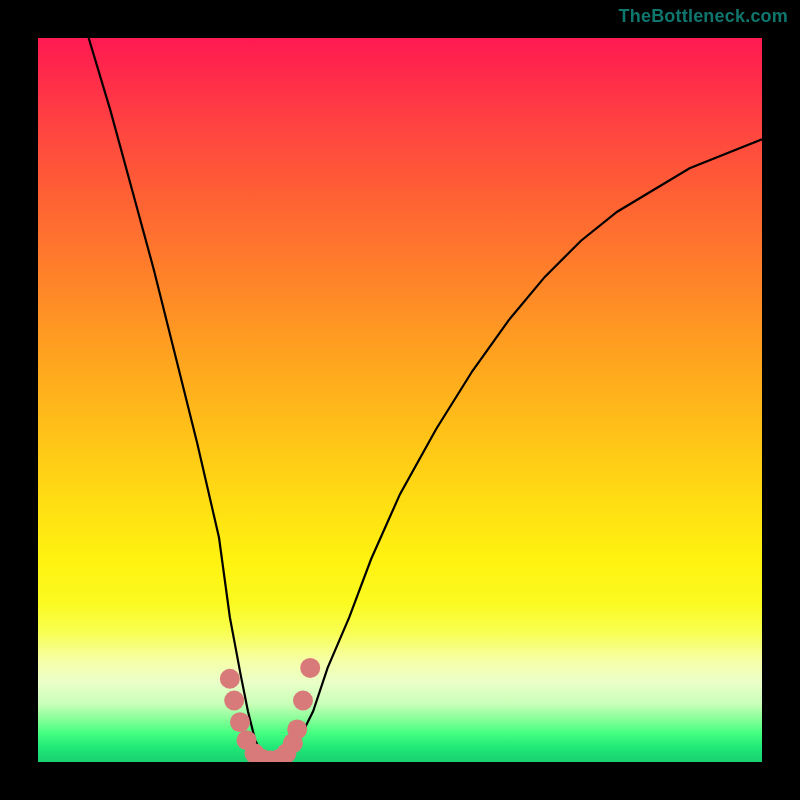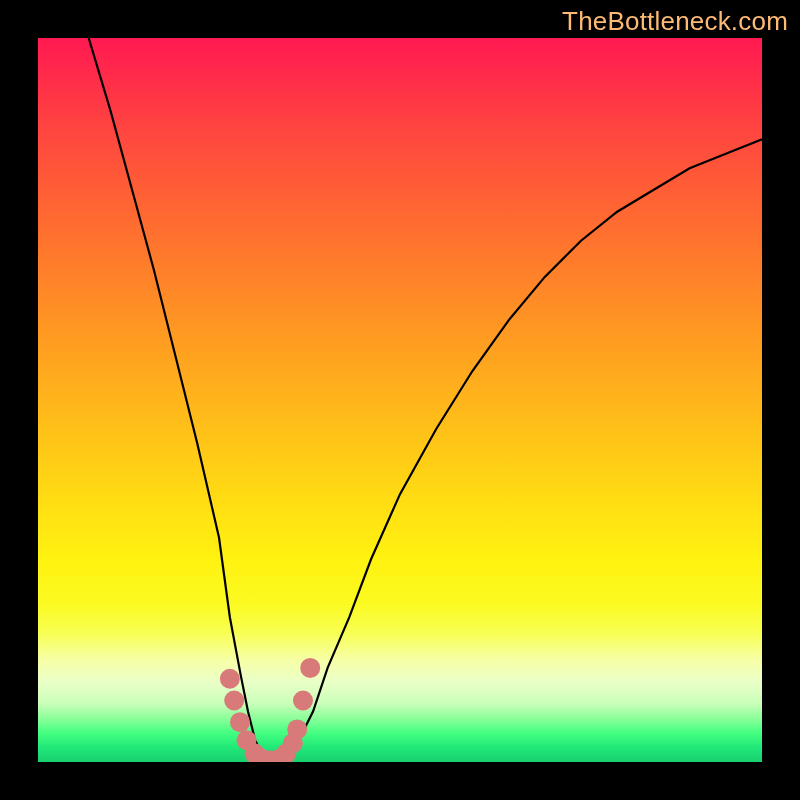--- a/index.html
+++ b/index.html
@@ -50,23 +50,23 @@
       #c8ffb8 92%,
       #8aff9a 94%,
       #44ff80 96%,
       #20e878 98%,
       #18d070 100%);
   }
   .watermark {
     position: absolute;
     top: 6px;
     right: 12px;
-    color: #fdba74;
-    font-size: 26px;
-    font-weight: 400;
+    color: #0f766e;
+    font-size: 18px;
+    font-weight: 700;
     letter-spacing: 0.2px;
     z-index: 5;
   }
   svg.curve {
     position: absolute;
     top: 0;
     left: 0;
     width: 100%;
     height: 100%;
   }

